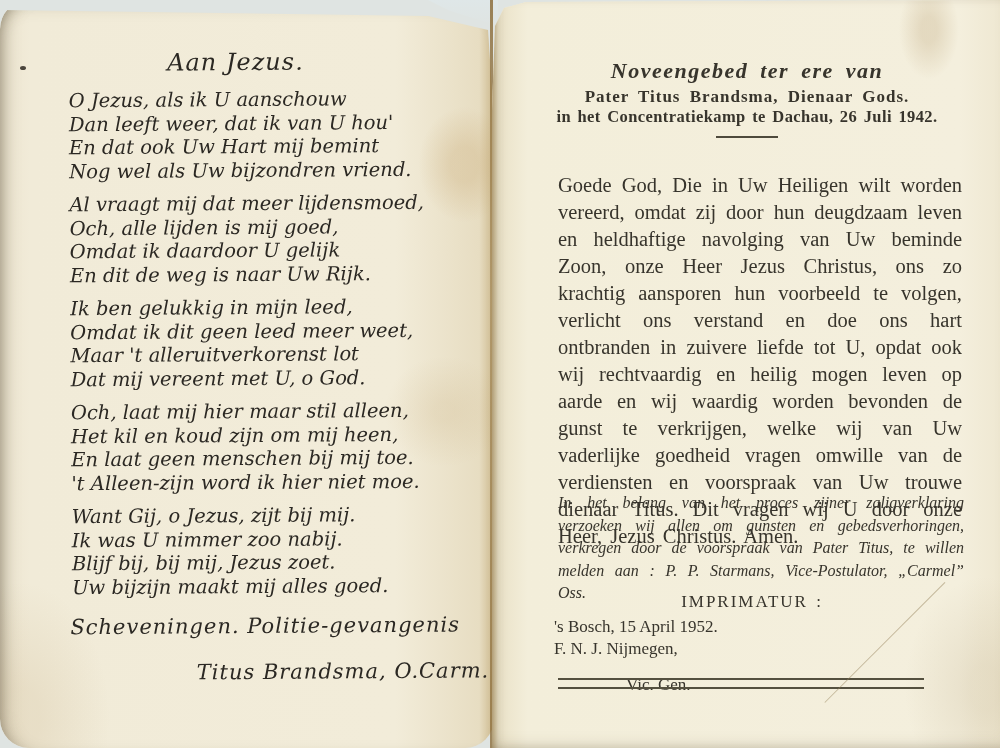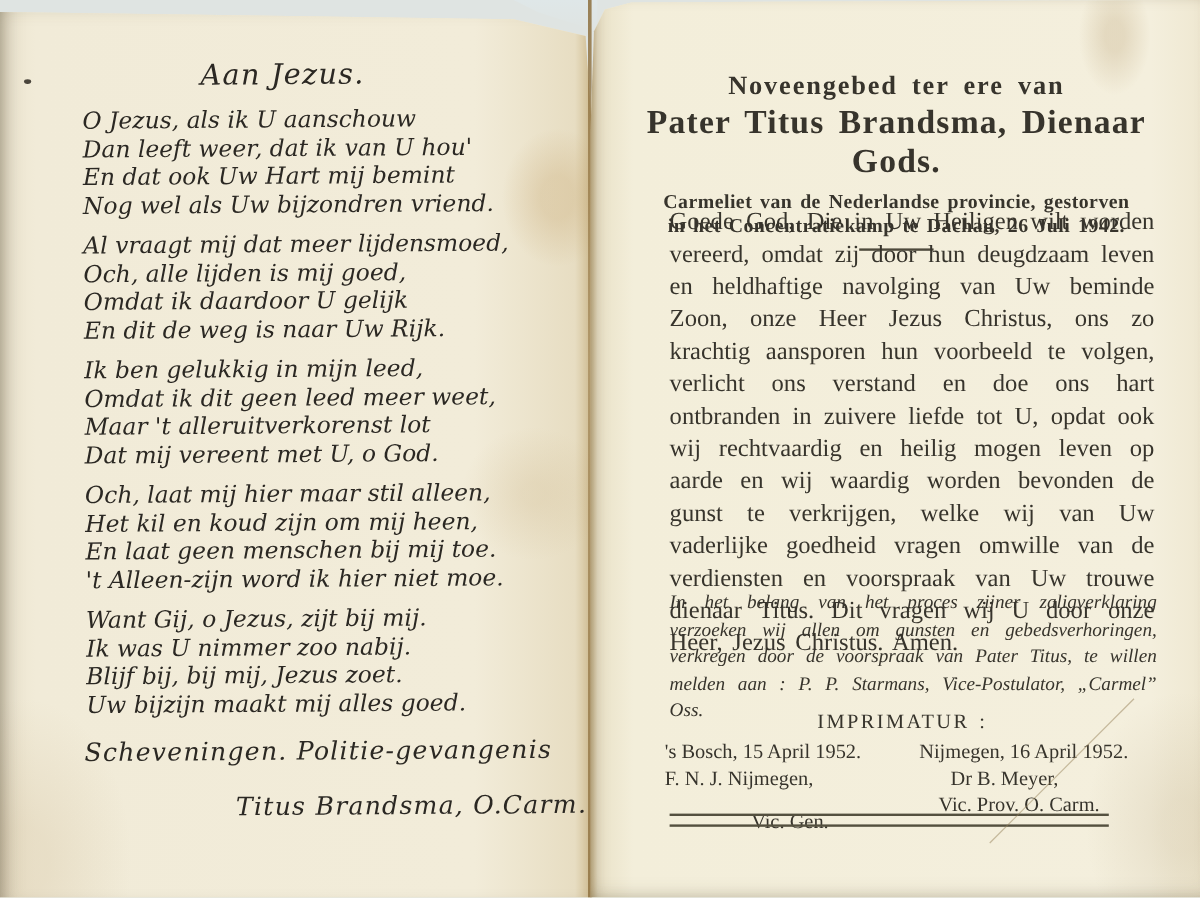--- a/index.html
+++ b/index.html
@@ -15,20 +15,21 @@
     position: absolute; left: 0; top: 0;
     width: 494px; height: 748px;
     background:
       radial-gradient(ellipse at 94% 22%, rgba(196,162,106,0.28) 0 14px, rgba(196,162,106,0) 46px),
       radial-gradient(ellipse at 90% 55%, rgba(189,158,104,0.16) 0 10px, rgba(189,158,104,0) 60px),
       radial-gradient(ellipse at 4% 96%, rgba(180,150,100,0.15) 0 20px, rgba(180,150,100,0) 90px),
       linear-gradient(90deg, #ece4cf 0%, #f1ebd8 6%, #f2ecd9 80%, #e7ddc2 97%, #cdb98d 100%),
       #f0e9d6;
     clip-path: polygon(0 10px, 428px 16px, 488px 30px, 494px 120px, 494px 748px, 0 748px);
     box-shadow: inset 0 14px 18px -12px rgba(90,80,50,0.35), inset 14px 0 18px -14px rgba(60,50,30,0.55);
+    border-radius: 29px;
   }
   .hand {
     position: absolute; left: 0; top: 0; width: 100%;
     color: #2b2823;
     font-family: "DejaVu Serif", serif;
     font-style: italic;
     transform: rotate(-0.4deg);
   }
   .hand-title {
     position: absolute; top: 48px; left: 0; width: 470px;
@@ -59,22 +60,22 @@
       #f3eedb;
     clip-path: polygon(0 110px, 3px 26px, 12px 8px, 34px 2px, 508px 0, 508px 748px, 0 748px);
     box-shadow: inset 8px 0 14px -8px rgba(80,60,30,0.55), inset 0 -12px 16px -12px rgba(90,80,50,0.25);
   }
   .fold-line {
     position: absolute; left: 490px; top: 0; width: 3px; height: 748px;
     background: linear-gradient(180deg, rgba(140,110,60,0.85), rgba(150,120,70,0.55) 40%, rgba(140,110,60,0.8));
   }
   .printed { color: #37342c; }
   .rp-header { position: absolute; top: 58px; left: 30px; width: 450px; text-align: center; }
-  .rp-title1 { font-size: 22px; font-weight: bold; letter-spacing: 1.5px; word-spacing: 5px; }
-  .rp-title2 { font-size: 28px; font-weight: bold; letter-spacing: 1px; word-spacing: 4px; margin-top: 3px; }
+  .rp-title1 { font-size: 22px; font-weight: bold; letter-spacing: 1.5px; word-spacing: 5px; font-style: italic; }
+  .rp-title2 { font-size: 17px; font-weight: bold; letter-spacing: 1px; word-spacing: 4px; margin-top: 3px; }
   .rp-sub { font-size: 16.5px; font-weight: bold; letter-spacing: 0.4px; word-spacing: 2px; line-height: 20px; }
   .rp-sub1 { margin-top: 7px; }
   .header-rule { width: 62px; height: 0; border-top: 2px solid #4e4a3c; margin: 9px auto 0 auto; }
   .rp-prayer {
     position: absolute; top: 172px; left: 66px; width: 404px;
     font-size: 20.5px; line-height: 27px;
     text-align: justify; word-spacing: 3px;
   }
   .rp-note {
     position: absolute; top: 492px; left: 66px; width: 406px;
@@ -151,40 +152,34 @@
     <div class="signature">Titus Brandsma, O.Carm.</div>
   </div>
 </div>
 
 <div class="fold-line"></div>
 
 <div class="right-page printed">
   <div class="rp-header">
     <div class="rp-title1">Noveengebed ter ere van</div>
     <div class="rp-title2">Pater Titus Brandsma, Dienaar Gods.</div>
-    <div class="rp-sub rp-sub1">Carmeliet van de Nederlandse provincie, gestorven</div>
     <div class="rp-sub">in het Concentratiekamp te Dachau, 26 Juli 1942.</div>
     <div class="header-rule"></div>
   </div>
 
   <div class="rp-prayer">Goede God, Die in Uw Heiligen wilt worden vereerd, omdat zij door hun deugdzaam leven en heldhaftige navolging van Uw beminde Zoon, onze Heer Jezus Christus, ons zo krachtig aansporen hun voorbeeld te volgen, verlicht ons verstand en doe ons hart ontbranden in zuivere liefde tot U, opdat ook wij rechtvaardig en heilig mogen leven op aarde en wij waardig worden bevonden de gunst te verkrijgen, welke wij van Uw vaderlijke goedheid vragen omwille van de verdiensten en voorspraak van Uw trouwe dienaar Titus. Dit vragen wij U door onze Heer, Jezus Christus. Amen.</div>
 
   <div class="rp-note">In het belang van het proces zijner zaligverklaring verzoeken wij allen om gunsten en gebedsverhoringen, verkregen door de voorspraak van Pater Titus, te willen melden aan : P. P. Starmans, Vice-Postulator, „Carmel” Oss.</div>
 
   <div class="rp-imprimatur">
     <div class="imp-heading">IMPRIMATUR :</div>
     <div class="imp-cols">
       <div class="imp-col-left">
         <div class="l1">'s Bosch, 15 April 1952.</div>
         <div class="l2">F. N. J. Nijmegen,</div>
         <div class="l3">Vic. Gen.</div>
       </div>
-      <div class="imp-col-right">
-        <div class="l1">Nijmegen, 16 April 1952.</div>
-        <div class="l2">Dr B. Meyer,</div>
-        <div class="l3">Vic. Prov. O. Carm.</div>
-      </div>
     </div>
   </div>
 
   <div class="double-rule"></div>
   <div class="crease"></div>
 </div>
 
 </body></html>

